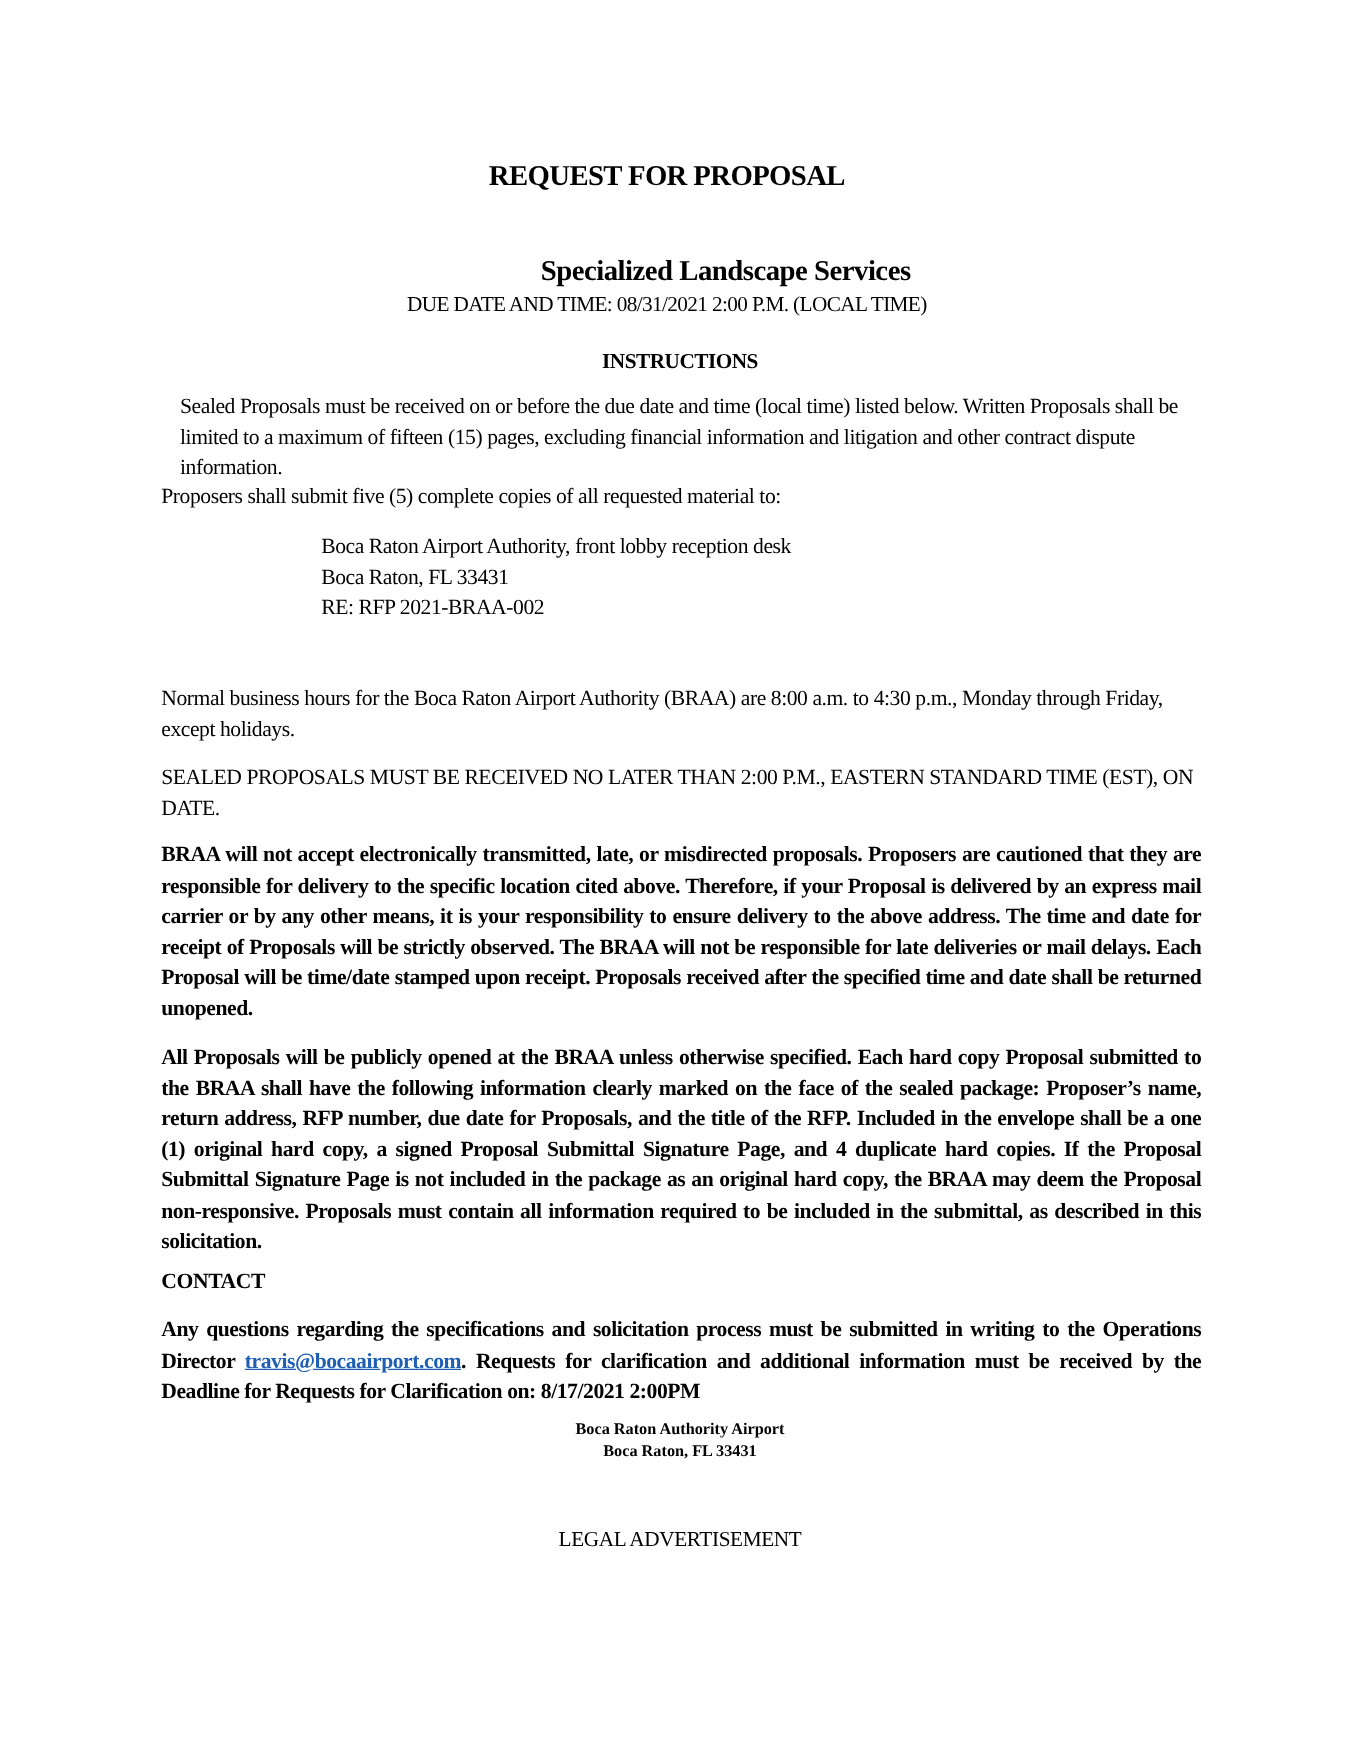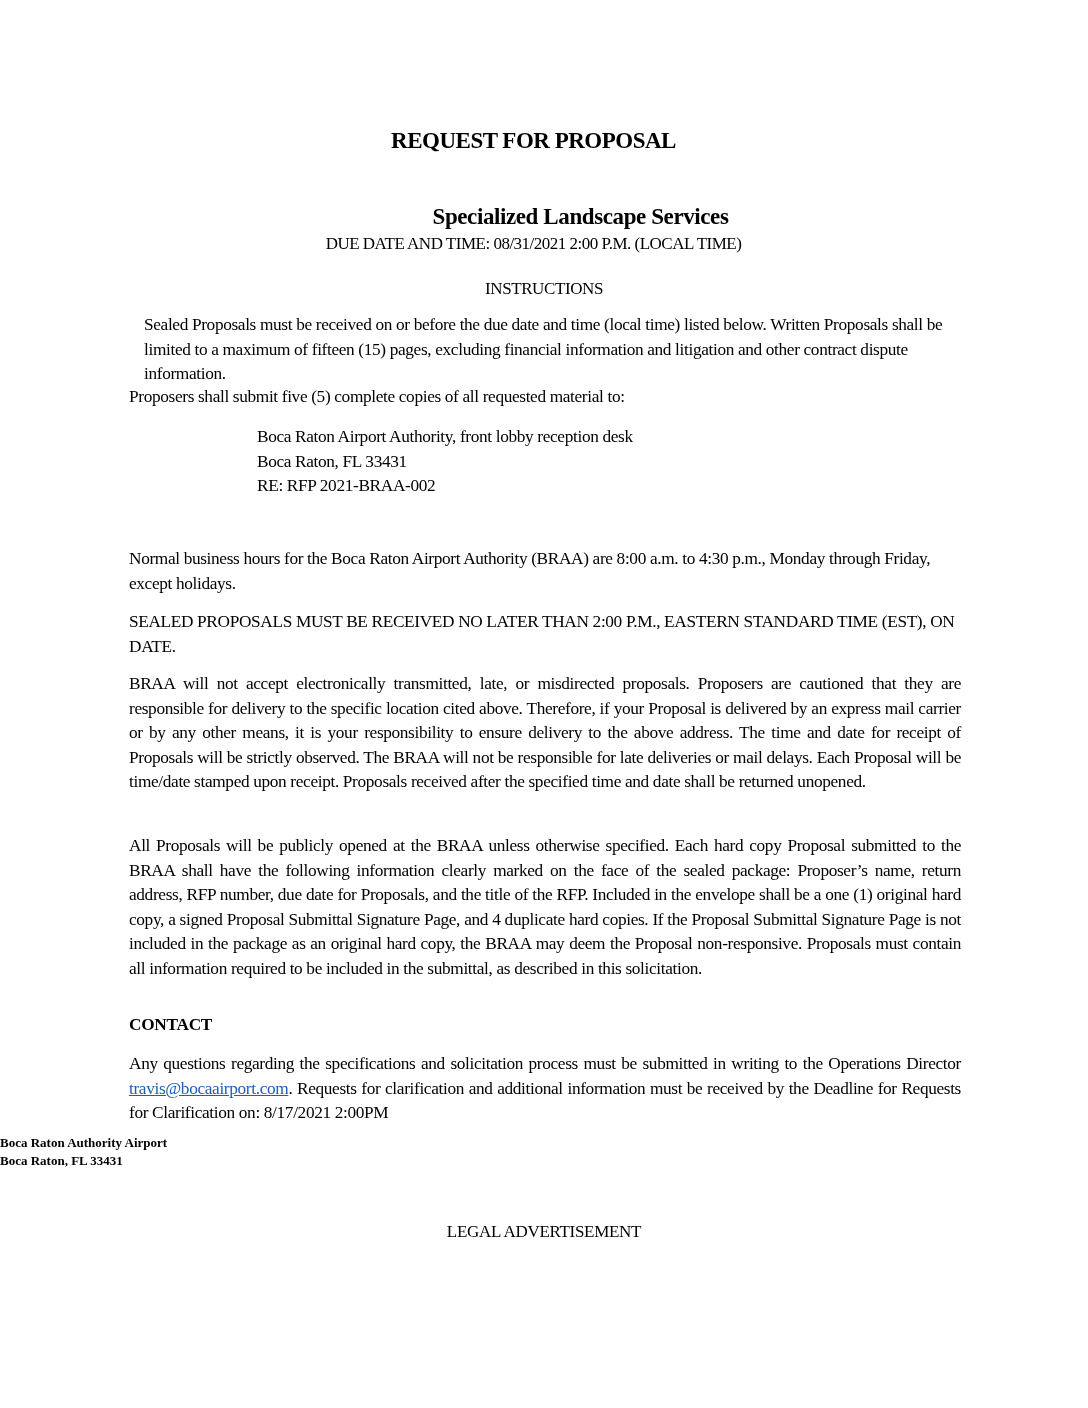--- a/index.html
+++ b/index.html
@@ -7,37 +7,37 @@
     width: 1088px; height: 1408px; position: relative; overflow: hidden;
     font-family: "Liberation Serif", "DejaVu Serif", serif;
     color: #000;
   }
   .page { position: absolute; left: 0; top: 0; width: 1088px; height: 1408px; }
   .title { position: absolute; left: 0; width: 1067px; font-weight: bold; text-align: center; }
   #t1 { top: 128px; font-size: 23px; letter-spacing: -0.5px; }
   #t2 { top: 176px; font-size: 23px; letter-spacing: -0.5px; }
   #t3 { top: 204px; font-size: 23px; letter-spacing: -0.4px; padding-left: 47px; }
   #t4 { top: 234px; font-size: 17px; font-weight: normal; letter-spacing: -0.5px; }
-  #instr { position: absolute; top: 279px; left: 0; width: 1088px; text-align: center; font-weight: normal; font-size: 17px; letter-spacing: -0.4px; }
+  #instr { position: absolute; top: 279px; left: 0; width: 1088px; text-align: center; font-weight: bold; font-size: 17px; letter-spacing: -0.4px; }
   .para {
     position: absolute; left: 129px; width: 832px;
     font-size: 17.3px; line-height: 24.5px; letter-spacing: -0.35px;
   }
-  .just { text-align: justify; }
+  .just { text-align: justify; font-weight: bold; }
   #p1 { top: 313px; margin-left: 15px; }
   #p2 { top: 385px; }
   #addr { position: absolute; left: 257px; top: 425px; font-size: 17.3px; line-height: 24.5px; letter-spacing: -0.35px; }
   #p3 { top: 547px; }
   #p4 { top: 610px; }
   #p5 { top: 672px; }
   #p6 { top: 834px; }
   #contact-head { position: absolute; left: 129px; top: 1015px; font-weight: bold; font-size: 17.3px; letter-spacing: -0.3px; }
   #p7 { top: 1052px; }
   .link { color: #1f5fb3; text-decoration: underline; cursor: pointer; }
-  #footer { position: absolute; left: 0; top: 1134px; width: 1088px; font-weight: bold; font-size: 13px; line-height: 18px; }
+  #footer { position: absolute; left: 0; top: 1134px; width: 1088px; text-align: center; font-weight: bold; font-size: 13px; line-height: 18px; }
   #legal { position: absolute; left: 0; top: 1222px; width: 1088px; text-align: center; font-size: 17px; letter-spacing: -0.3px; }
   .line { display: block; }
 </style>
 </head>
 <body>
 
 <div class="page">
   <div id="t1" class="title">REQUEST FOR PROPOSAL</div>
   <div id="t3" class="title">Specialized Landscape Services</div>
   <div id="t4" class="title">DUE DATE AND TIME: 08/31/2021 2:00 P.M. (LOCAL TIME)</div>

